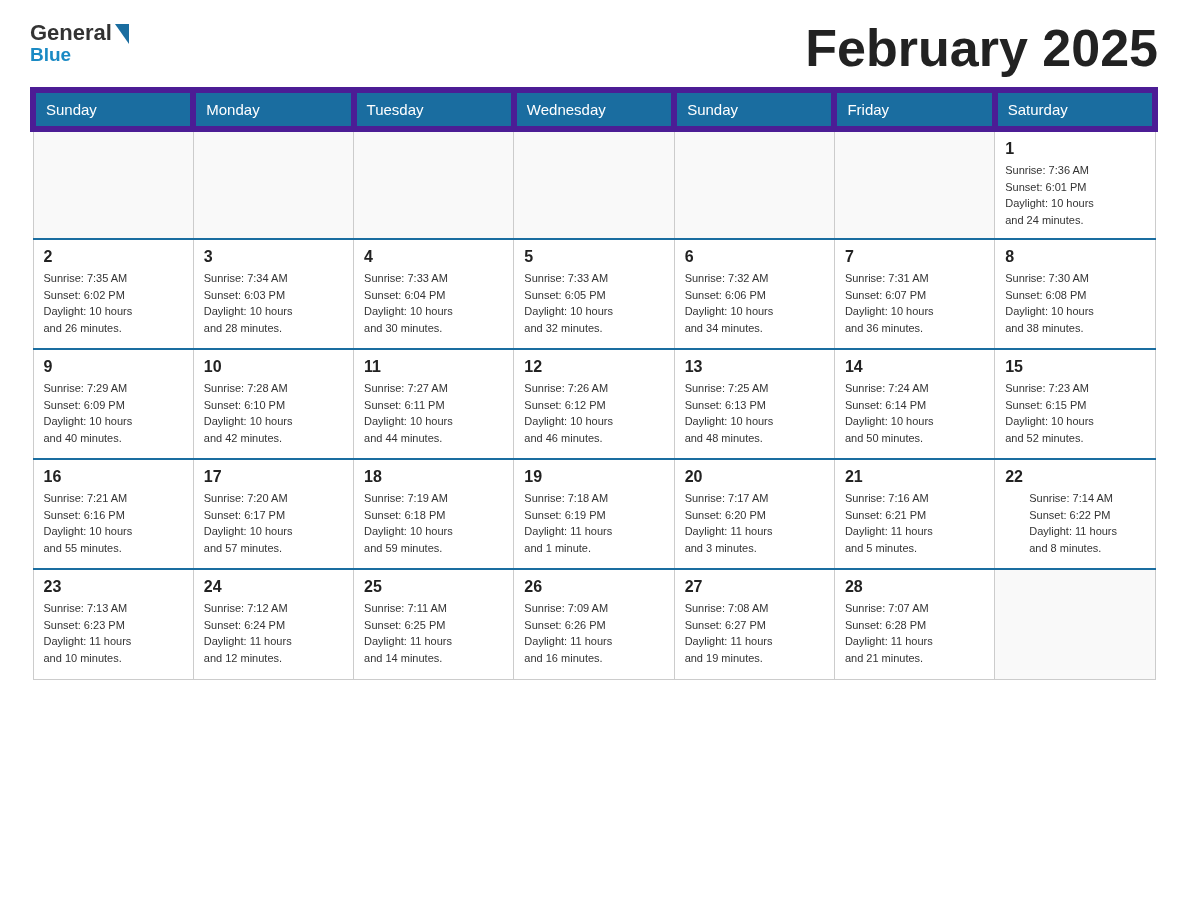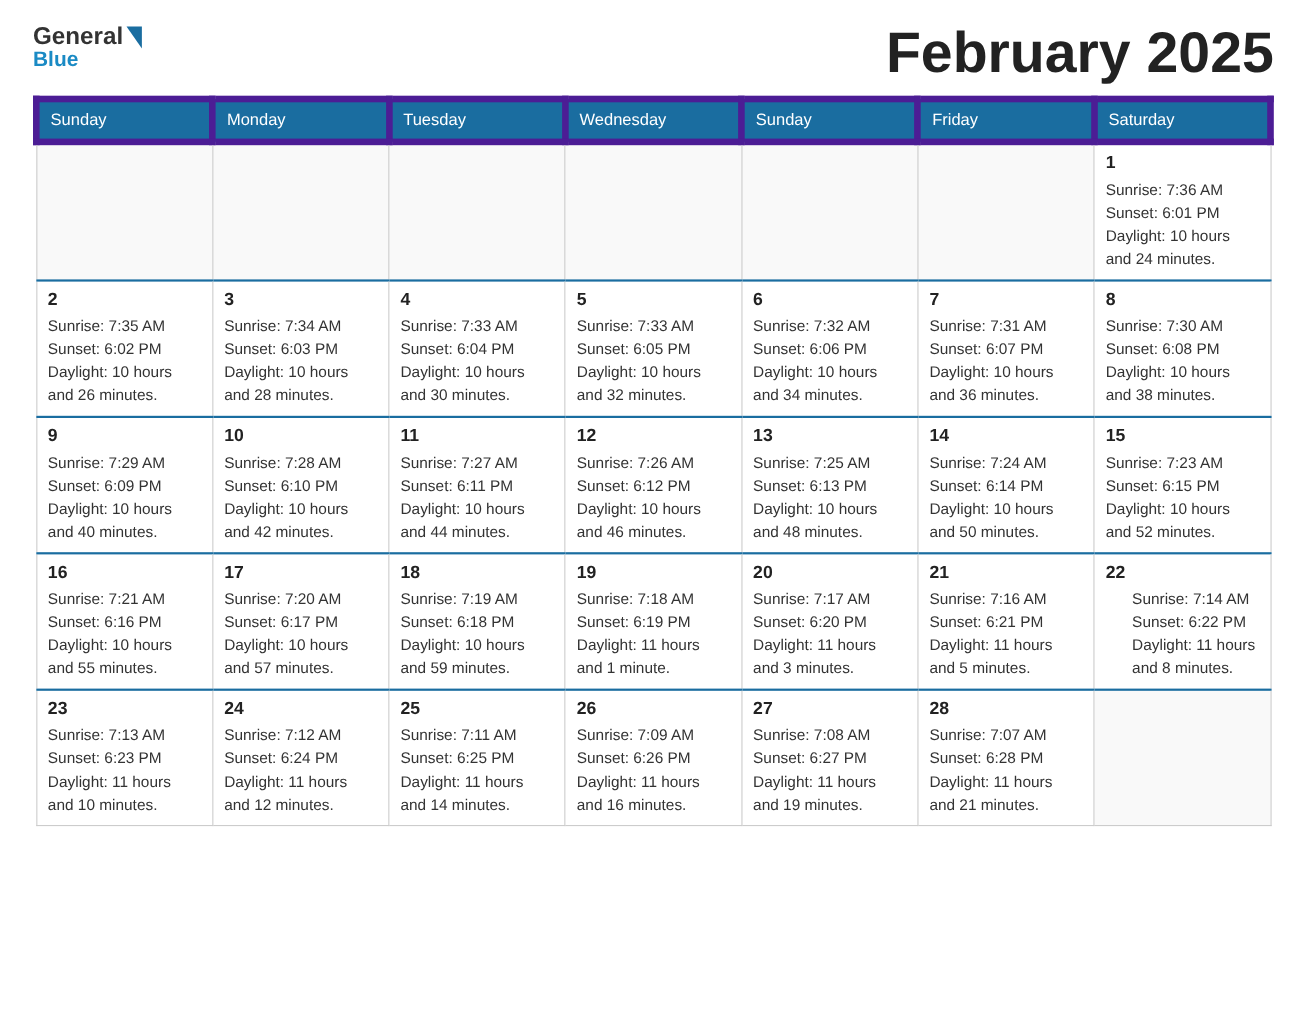--- a/index.html
+++ b/index.html
@@ -86,21 +86,21 @@
       background: #f9f9f9;
     }
     .day-number {
       font-size: 16px;
       font-weight: bold;
       color: #222;
       display: block;
       margin-bottom: 4px;
     }
     .day-info {
-      font-size: 14px;
+      font-size: 11px;
       color: #333;
       line-height: 1.5;
     }
     .week-row td {
       border-top: 2px solid #1a6da0;
     }
   </style>
 </head>
 <body>
 

